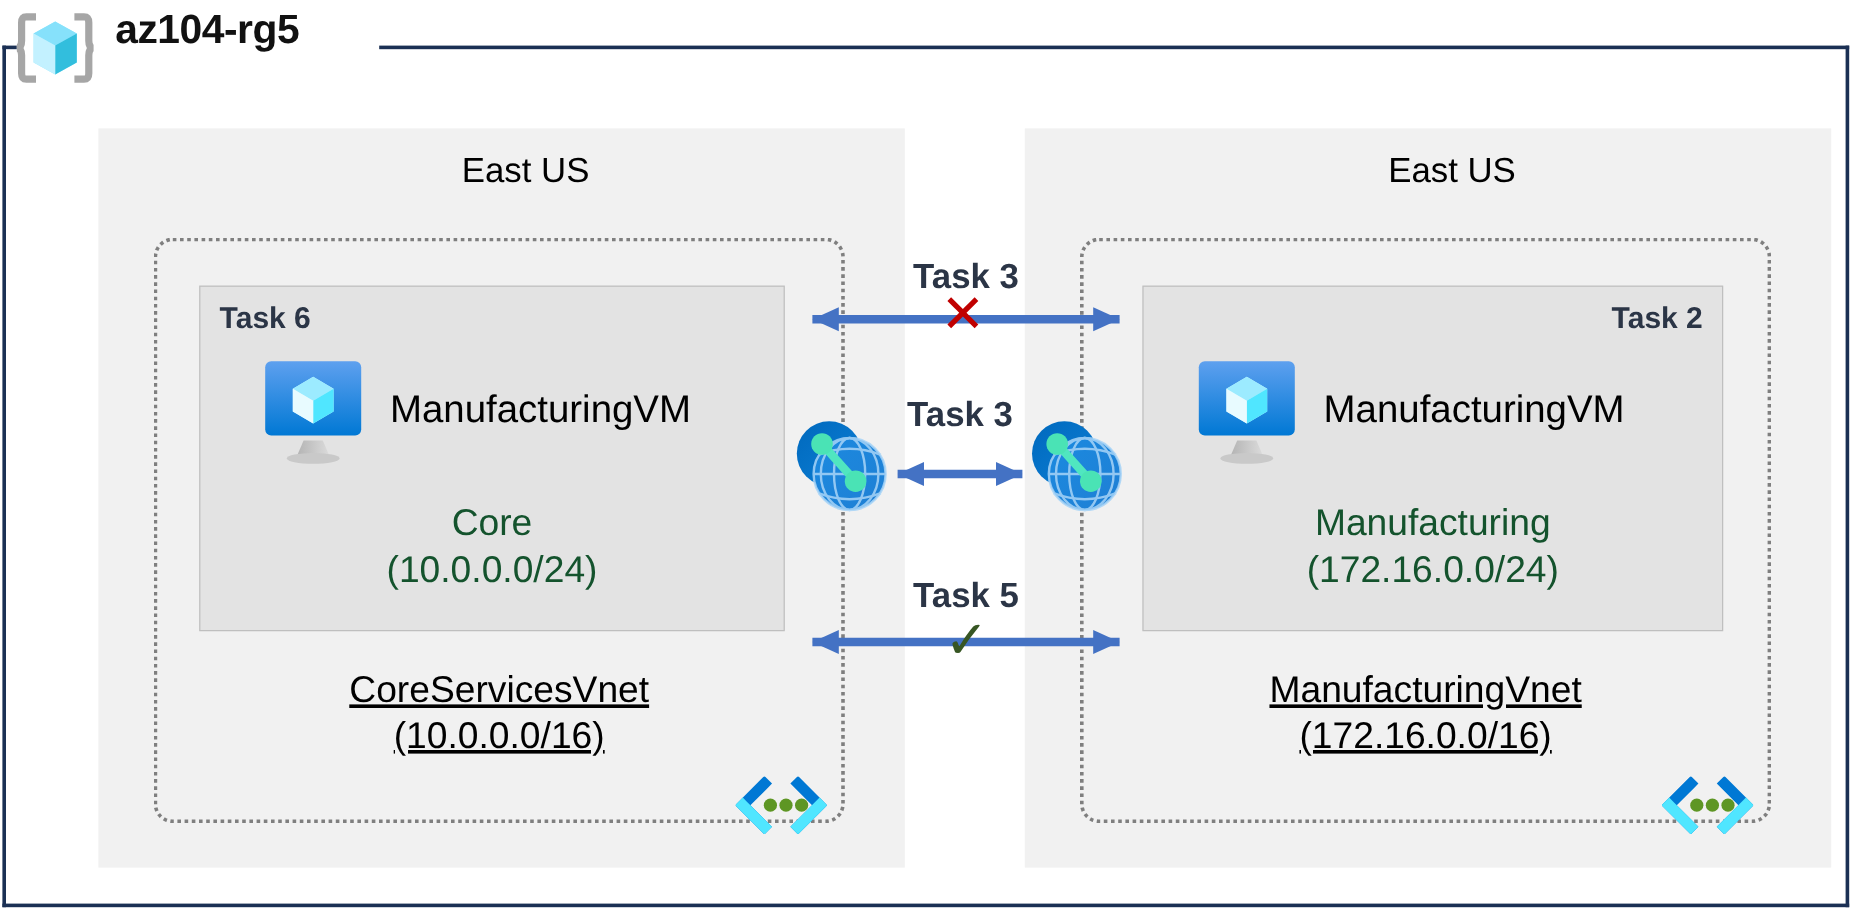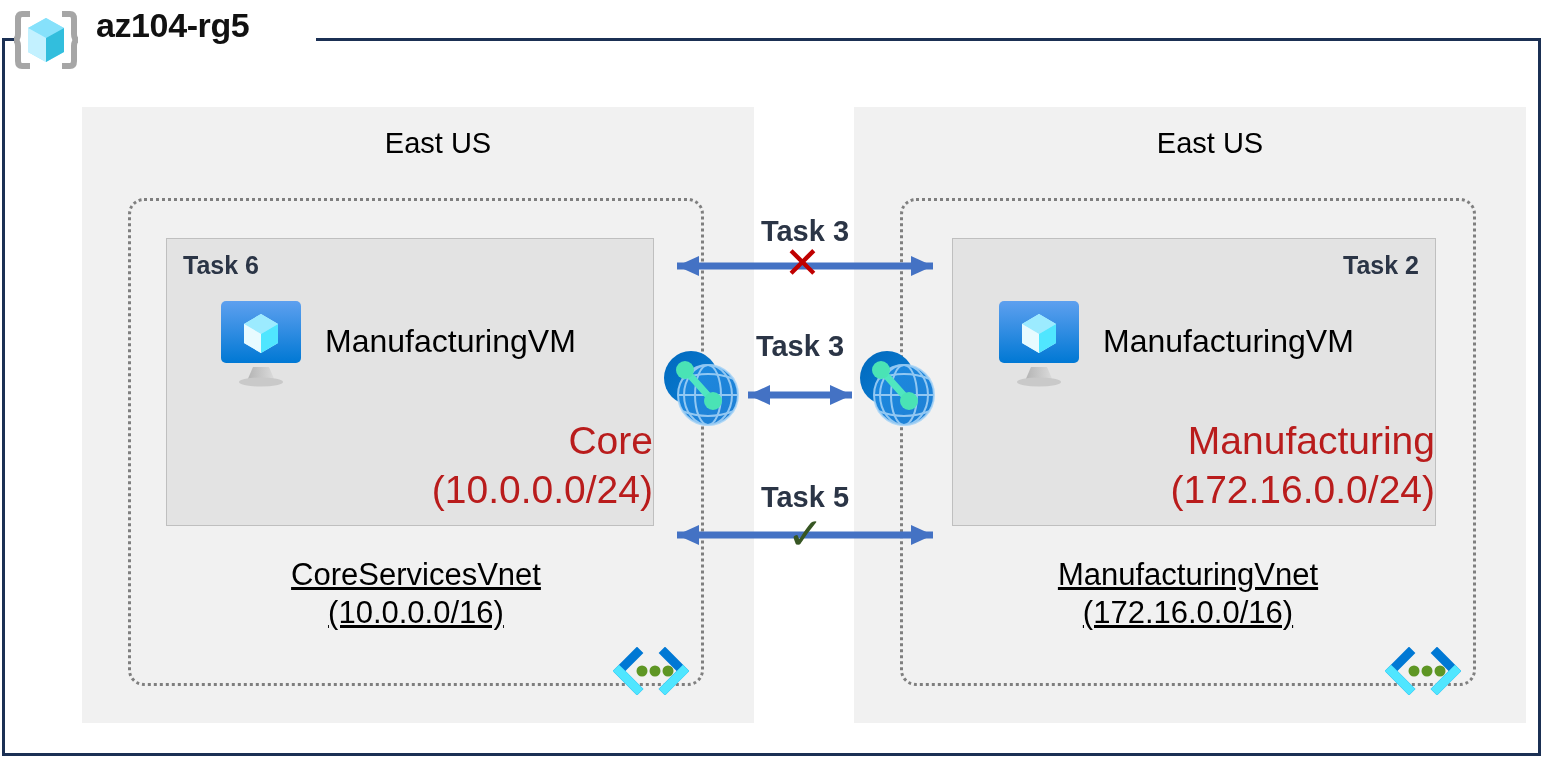--- a/index.html
+++ b/index.html
@@ -62,21 +62,21 @@
     position:absolute;top:12px;font-size:25px;font-weight:bold;color:#2b3546;
   }
   .task-tag.left{left:16px;}
   .task-tag.right{right:16px;}
   .vm-row{position:absolute;top:56px;left:0;width:100%;display:flex;align-items:center;}
   #subnet-left .vm-row{padding-left:48px;}
   #subnet-right .vm-row{padding-left:40px;}
   .vm-icon{width:92px;height:92px;flex:0 0 auto;}
   .vm-name{font-size:32px;color:#000;margin-left:18px;white-space:nowrap;}
   .subnet-label{
-    position:absolute;left:0;width:100%;text-align:right;font-size:39px;color:#b91c1c;line-height:1.25;
+    position:absolute;left:0;width:100%;text-align:center;font-size:31px;color:#14532d;line-height:1.25;
   }
   #subnet-left .subnet-label{top:178px;}
   #subnet-right .subnet-label{top:178px;}
 
   
   .arrow-group{position:absolute;z-index:4;}
   .arrow-label{
     position:absolute;width:100%;text-align:center;font-size:29px;font-weight:bold;color:#2b3546;
   }
   .arrow-svg{display:block;}

